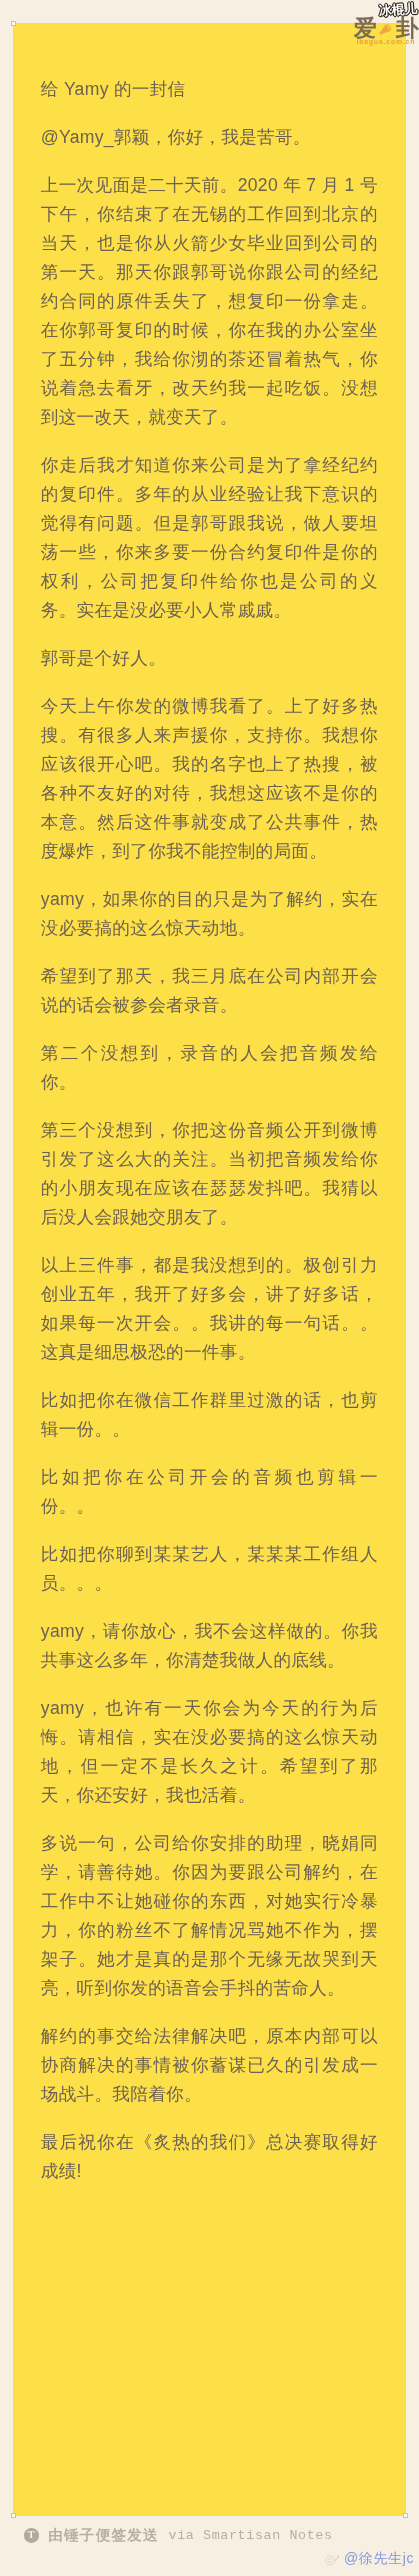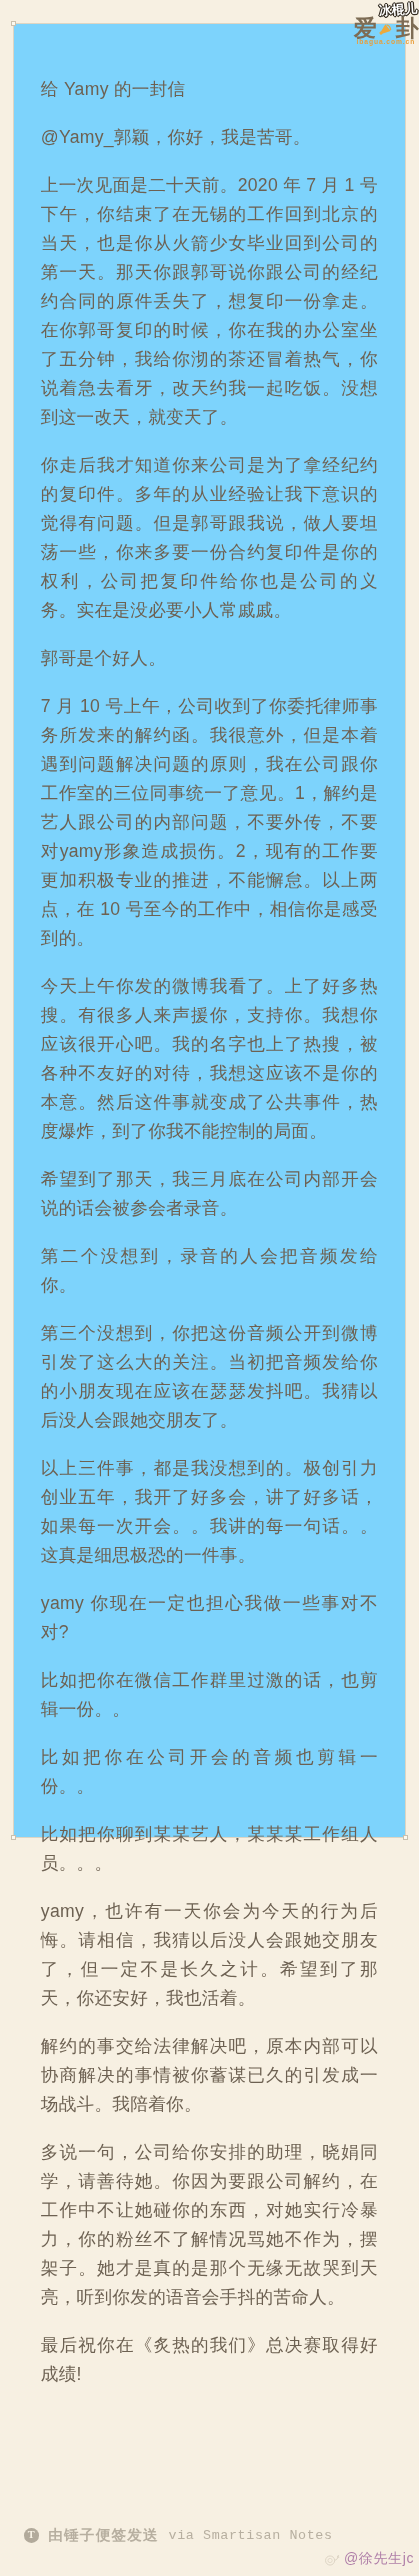--- a/index.html
+++ b/index.html
@@ -15,22 +15,22 @@
     background: #f7f0e2;
     overflow: hidden;
   }
 
   
   .note-card {
     position: absolute;
     left: 12.8px;
     top: 23px;
     width: 393px;
-    height: 1815px;
-    background: #7dd3fc;
+    height: 2493px;
+    background: #fde047;
     border: 0.6px solid #ddd5c3;
     box-sizing: border-box;
   }
   .handle {
     position: absolute;
     width: 4.9px;
     height: 4.9px;
     background: #fdf9ef;
     border: 0.6px solid #c9c0ae;
     box-sizing: border-box;
@@ -123,21 +123,21 @@
   .send-footer .en { font-size: 13.4px; margin-left: 9.7px; letter-spacing: 0.6px; font-family: Liberation Mono, monospace; }
 
   
   .watermark {
     position: absolute;
     right: 6px;
     top: 2550px;
     display: flex;
     align-items: center;
     opacity: 0.55;
-    color: #701a75;
+    color: #1d4ed8;
     font-size: 14px;
     letter-spacing: 0.6px;
     text-align: center;
   }
   .watermark svg { margin-right: 3px; }
 </style>
 </head>
 <body>
 
 <div id="screen">
@@ -166,33 +166,33 @@
     <span class="handle bl"></span>
     <span class="handle br"></span>
 
     <div class="letter">
       <p class="title">给 Yamy 的一封信</p>
       <div>
           <p class="para">@Yamy_郭颖，你好，我是苦哥。</p>
           <p class="para">上一次见面是二十天前。2020 年 7 月 1 号下午，你结束了在无锡的工作回到北京的当天，也是你从火箭少女毕业回到公司的第一天。那天你跟郭哥说你跟公司的经纪约合同的原件丢失了，想复印一份拿走。在你郭哥复印的时候，你在我的办公室坐了五分钟，我给你沏的茶还冒着热气，你说着急去看牙，改天约我一起吃饭。没想到这一改天，就变天了。</p>
           <p class="para">你走后我才知道你来公司是为了拿经纪约的复印件。多年的从业经验让我下意识的觉得有问题。但是郭哥跟我说，做人要坦荡一些，你来多要一份合约复印件是你的权利，公司把复印件给你也是公司的义务。实在是没必要小人常戚戚。</p>
           <p class="para">郭哥是个好人。</p>
-          <p class="para">7 月 10 号上午，公司收到了你委托律师事务所发来的解约函。我很意外，但是本着遇到问题解决问题的原则，我在公司跟你工作室的三位同事统一了意见。1，解约是艺人跟公司的内部问题，不要外传，不要对yamy形象造成损伤。2，现有的工作要更加积极专业的推进，不能懈怠。以上两点，在 10 号至今的工作中，相信你是感受到的。</p>
           <p class="para">今天上午你发的微博我看了。上了好多热搜。有很多人来声援你，支持你。我想你应该很开心吧。我的名字也上了热搜，被各种不友好的对待，我想这应该不是你的本意。然后这件事就变成了公共事件，热度爆炸，到了你我不能控制的局面。</p>
+          <p class="para">yamy，如果你的目的只是为了解约，实在没必要搞的这么惊天动地。</p>
           <p class="para">希望到了那天，我三月底在公司内部开会说的话会被参会者录音。</p>
           <p class="para">第二个没想到，录音的人会把音频发给你。</p>
           <p class="para">第三个没想到，你把这份音频公开到微博引发了这么大的关注。当初把音频发给你的小朋友现在应该在瑟瑟发抖吧。我猜以后没人会跟她交朋友了。</p>
           <p class="para">以上三件事，都是我没想到的。极创引力创业五年，我开了好多会，讲了好多话，如果每一次开会。。我讲的每一句话。。这真是细思极恐的一件事。</p>
-          <p class="para">yamy 你现在一定也担心我做一些事对不对?</p>
           <p class="para">比如把你在微信工作群里过激的话，也剪辑一份。。</p>
           <p class="para">比如把你在公司开会的音频也剪辑一份。。</p>
           <p class="para">比如把你聊到某某艺人，某某某工作组人员。。。</p>
-          <p class="para">yamy，也许有一天你会为今天的行为后悔。请相信，我猜以后没人会跟她交朋友了，但一定不是长久之计。希望到了那天，你还安好，我也活着。</p>
+          <p class="para">yamy，请你放心，我不会这样做的。你我共事这么多年，你清楚我做人的底线。</p>
+          <p class="para">yamy，也许有一天你会为今天的行为后悔。请相信，实在没必要搞的这么惊天动地，但一定不是长久之计。希望到了那天，你还安好，我也活着。</p>
+          <p class="para">多说一句，公司给你安排的助理，晓娟同学，请善待她。你因为要跟公司解约，在工作中不让她碰你的东西，对她实行冷暴力，你的粉丝不了解情况骂她不作为，摆架子。她才是真的是那个无缘无故哭到天亮，听到你发的语音会手抖的苦命人。</p>
           <p class="para">解约的事交给法律解决吧，原本内部可以协商解决的事情被你蓄谋已久的引发成一场战斗。我陪着你。</p>
-          <p class="para">多说一句，公司给你安排的助理，晓娟同学，请善待她。你因为要跟公司解约，在工作中不让她碰你的东西，对她实行冷暴力，你的粉丝不了解情况骂她不作为，摆架子。她才是真的是那个无缘无故哭到天亮，听到你发的语音会手抖的苦命人。</p>
           <p class="para">最后祝你在《炙热的我们》总决赛取得好成绩!</p>
         </div>
     </div>
   </div>
 
   <div class="send-footer">
     <span class="hammer-circle">T</span>
     <span class="cn">由锤子便签发送</span>
     <span class="en">via Smartisan Notes</span>
   </div>

